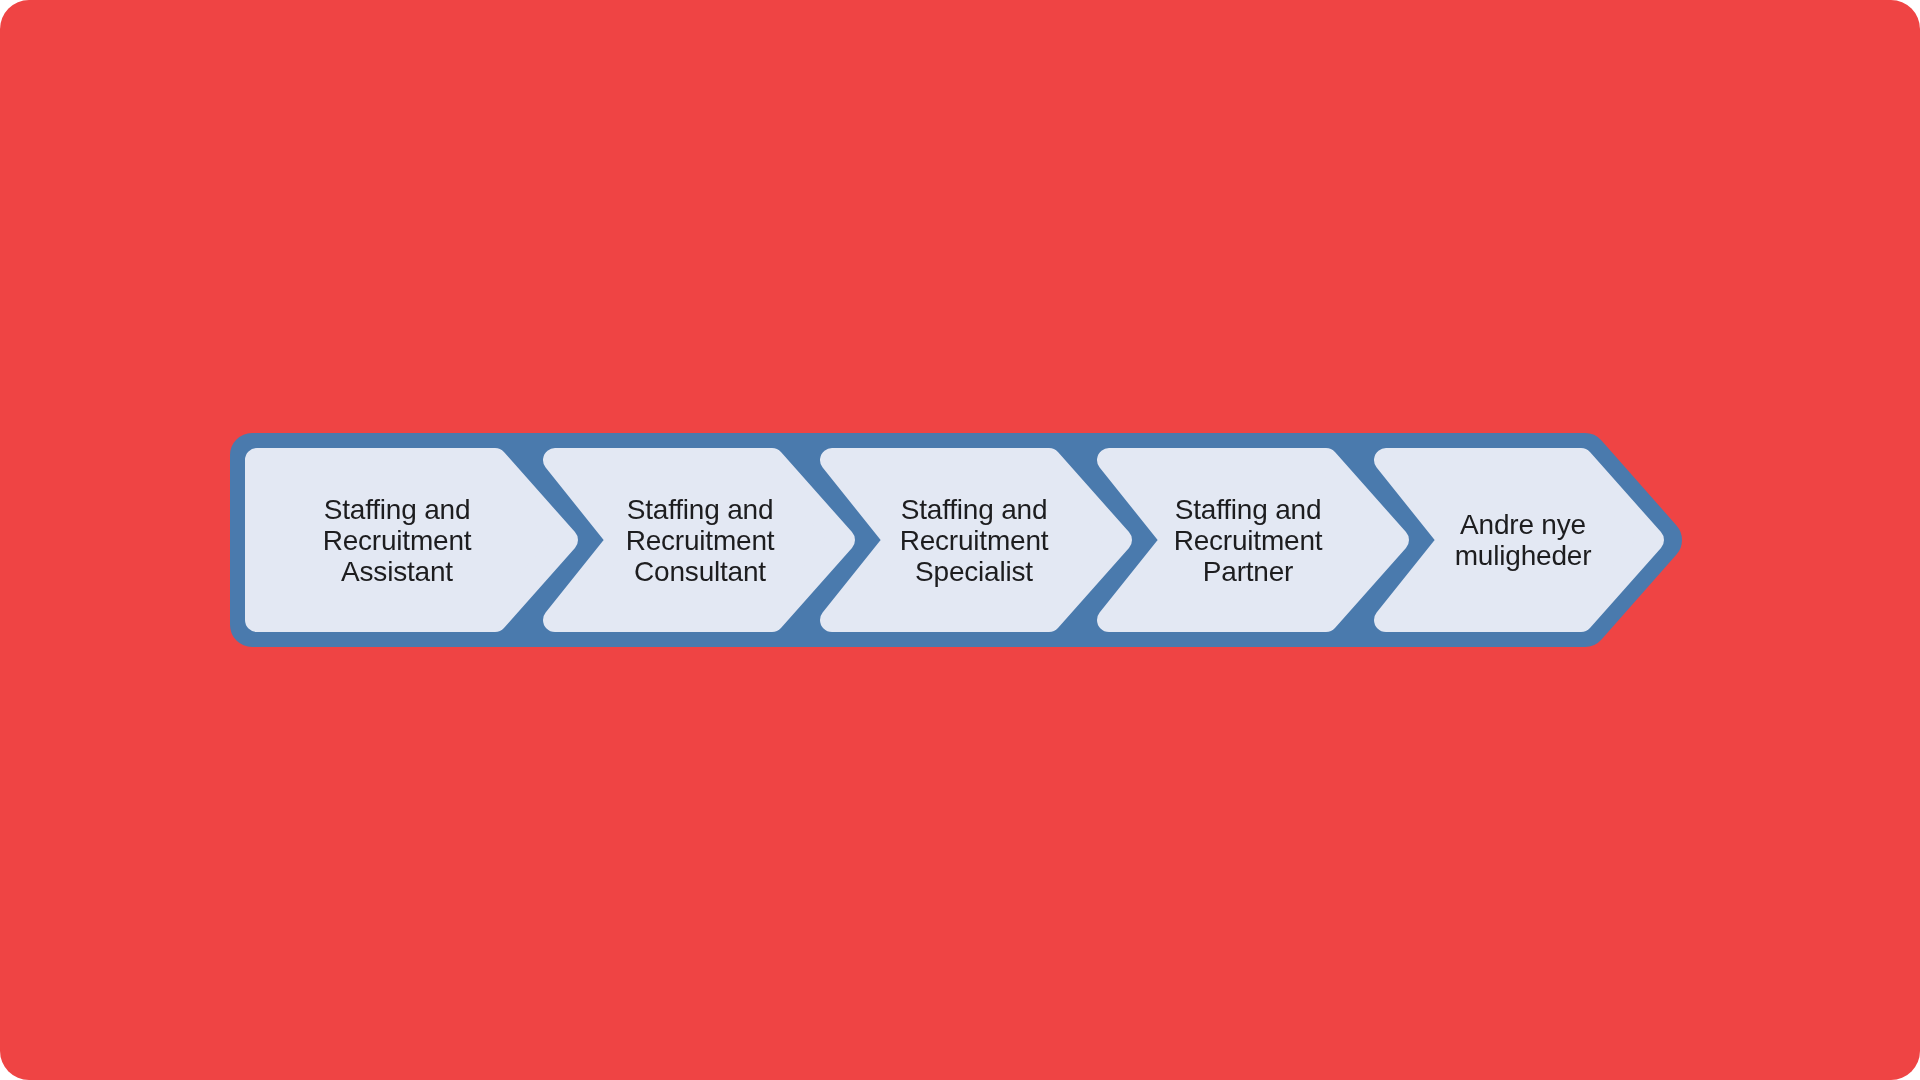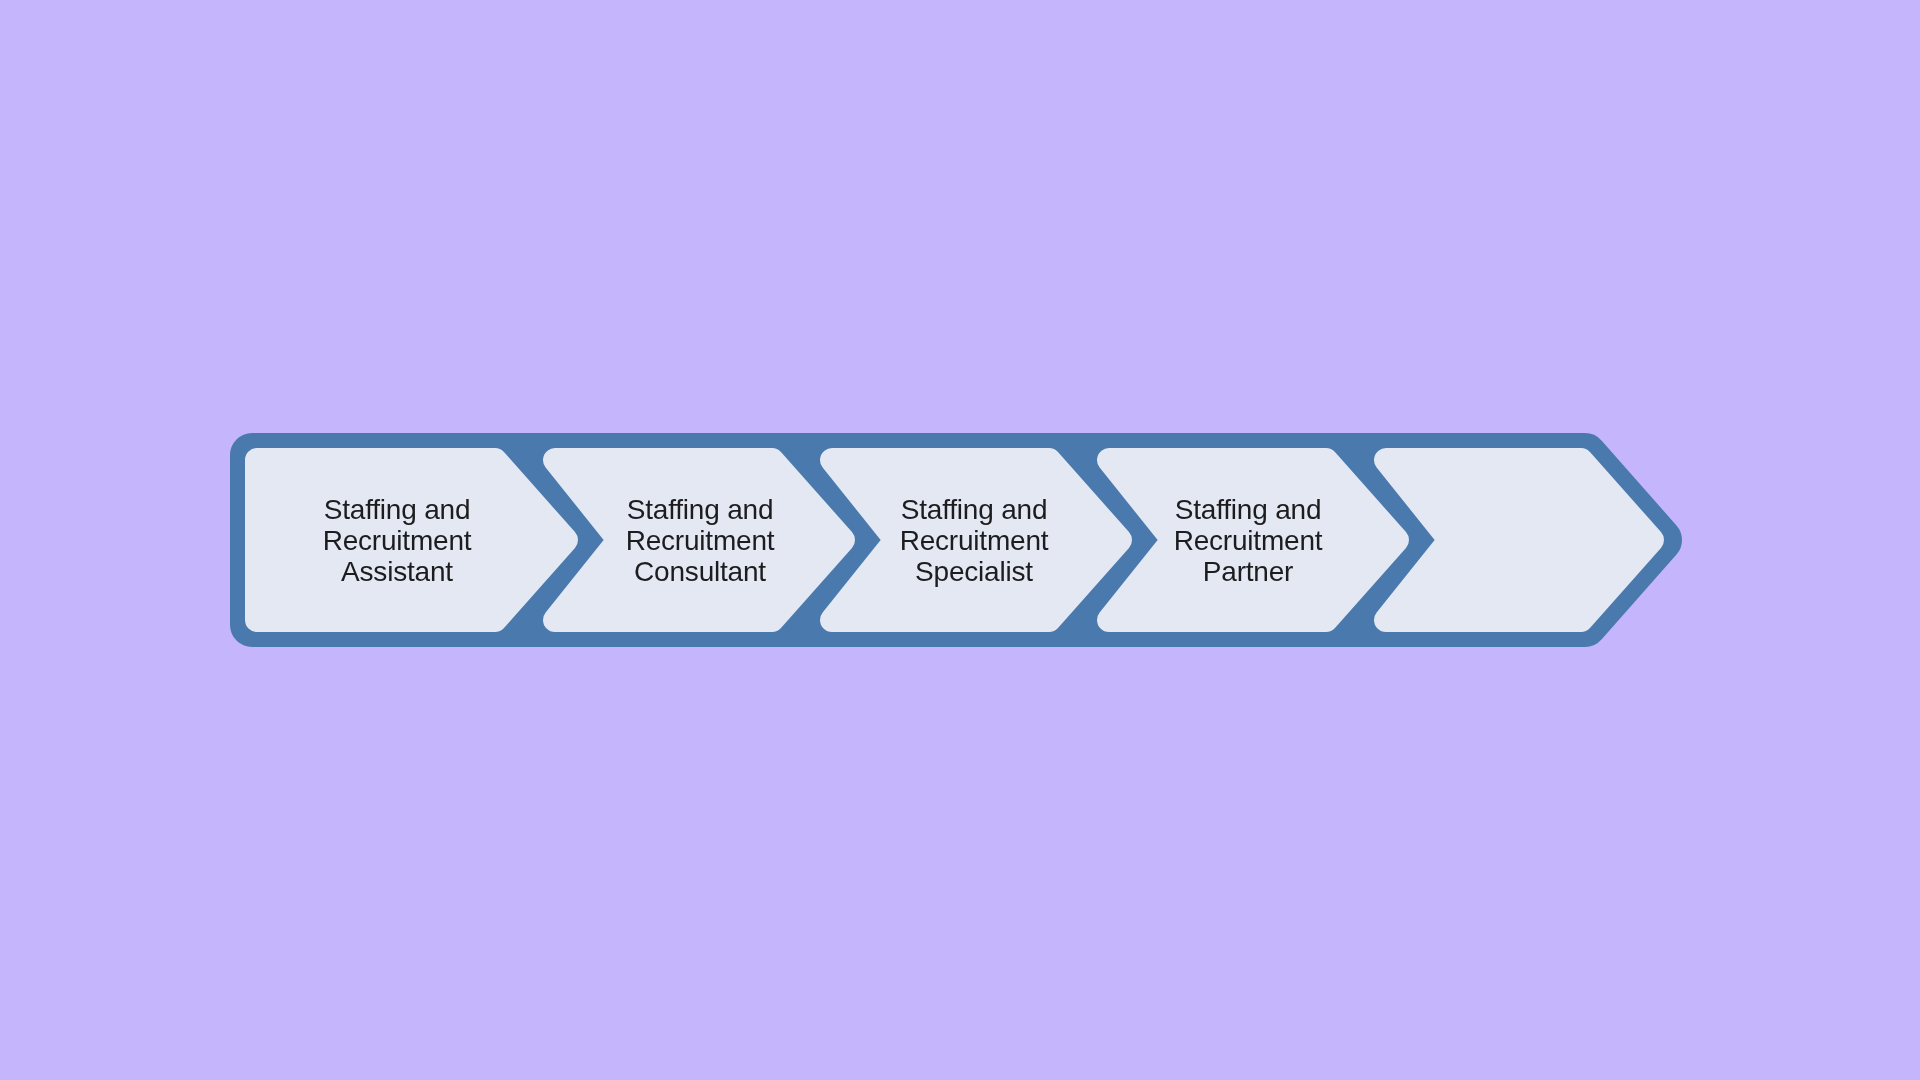--- a/index.html
+++ b/index.html
@@ -37,21 +37,21 @@
     white-space: pre-line;
     font-size: 28px;
     line-height: 31px;
     letter-spacing: -0.2px;
     font-weight: 400;
   }
 </style>
 </head>
 <body>
 
-<div class="stage" style="background-color: #c4b5fd;">
+<div class="stage" style="background-color: #ef4444; border-radius: 29px;">
 
   <div class="diagram">
 
     <svg viewBox="0 0 1920 1080" xmlns="http://www.w3.org/2000/svg">
 
       <path d="M 252,455 L 1585,455 L 1660,540 L 1585,625 L 252,625 Z" stroke-width="44" stroke-linejoin="round" style="fill: rgb(74, 122, 173); stroke: rgb(74, 122, 173);"></path>
 
       <path d="M 257,460 L 495,460 L 566,540 L 495,620 L 257,620 Z" stroke-width="24" stroke-linejoin="round" style="fill: rgb(227, 232, 243); stroke: rgb(227, 232, 243);"></path>
 
       <path d="M 555,460 L 772,460 L 843,540 L 772,620 L 555,620 L 619,540 Z" stroke-width="24" stroke-linejoin="round" style="fill: rgb(227, 232, 243); stroke: rgb(227, 232, 243);"></path>
@@ -72,15 +72,17 @@
 Consultant</div>
 
     <div class="step-label" style="left: 839px; color: rgb(29, 29, 31);">Staffing and
 Recruitment
 Specialist</div>
 
     <div class="step-label" style="left: 1113px; color: rgb(29, 29, 31);">Staffing and
 Recruitment
 Partner</div>
 
+    <div class="step-label" style="left: 1388px; color: rgb(29, 29, 31);">Andre nye
+muligheder</div>
 
   </div>
 </div>
 
 </body></html>

